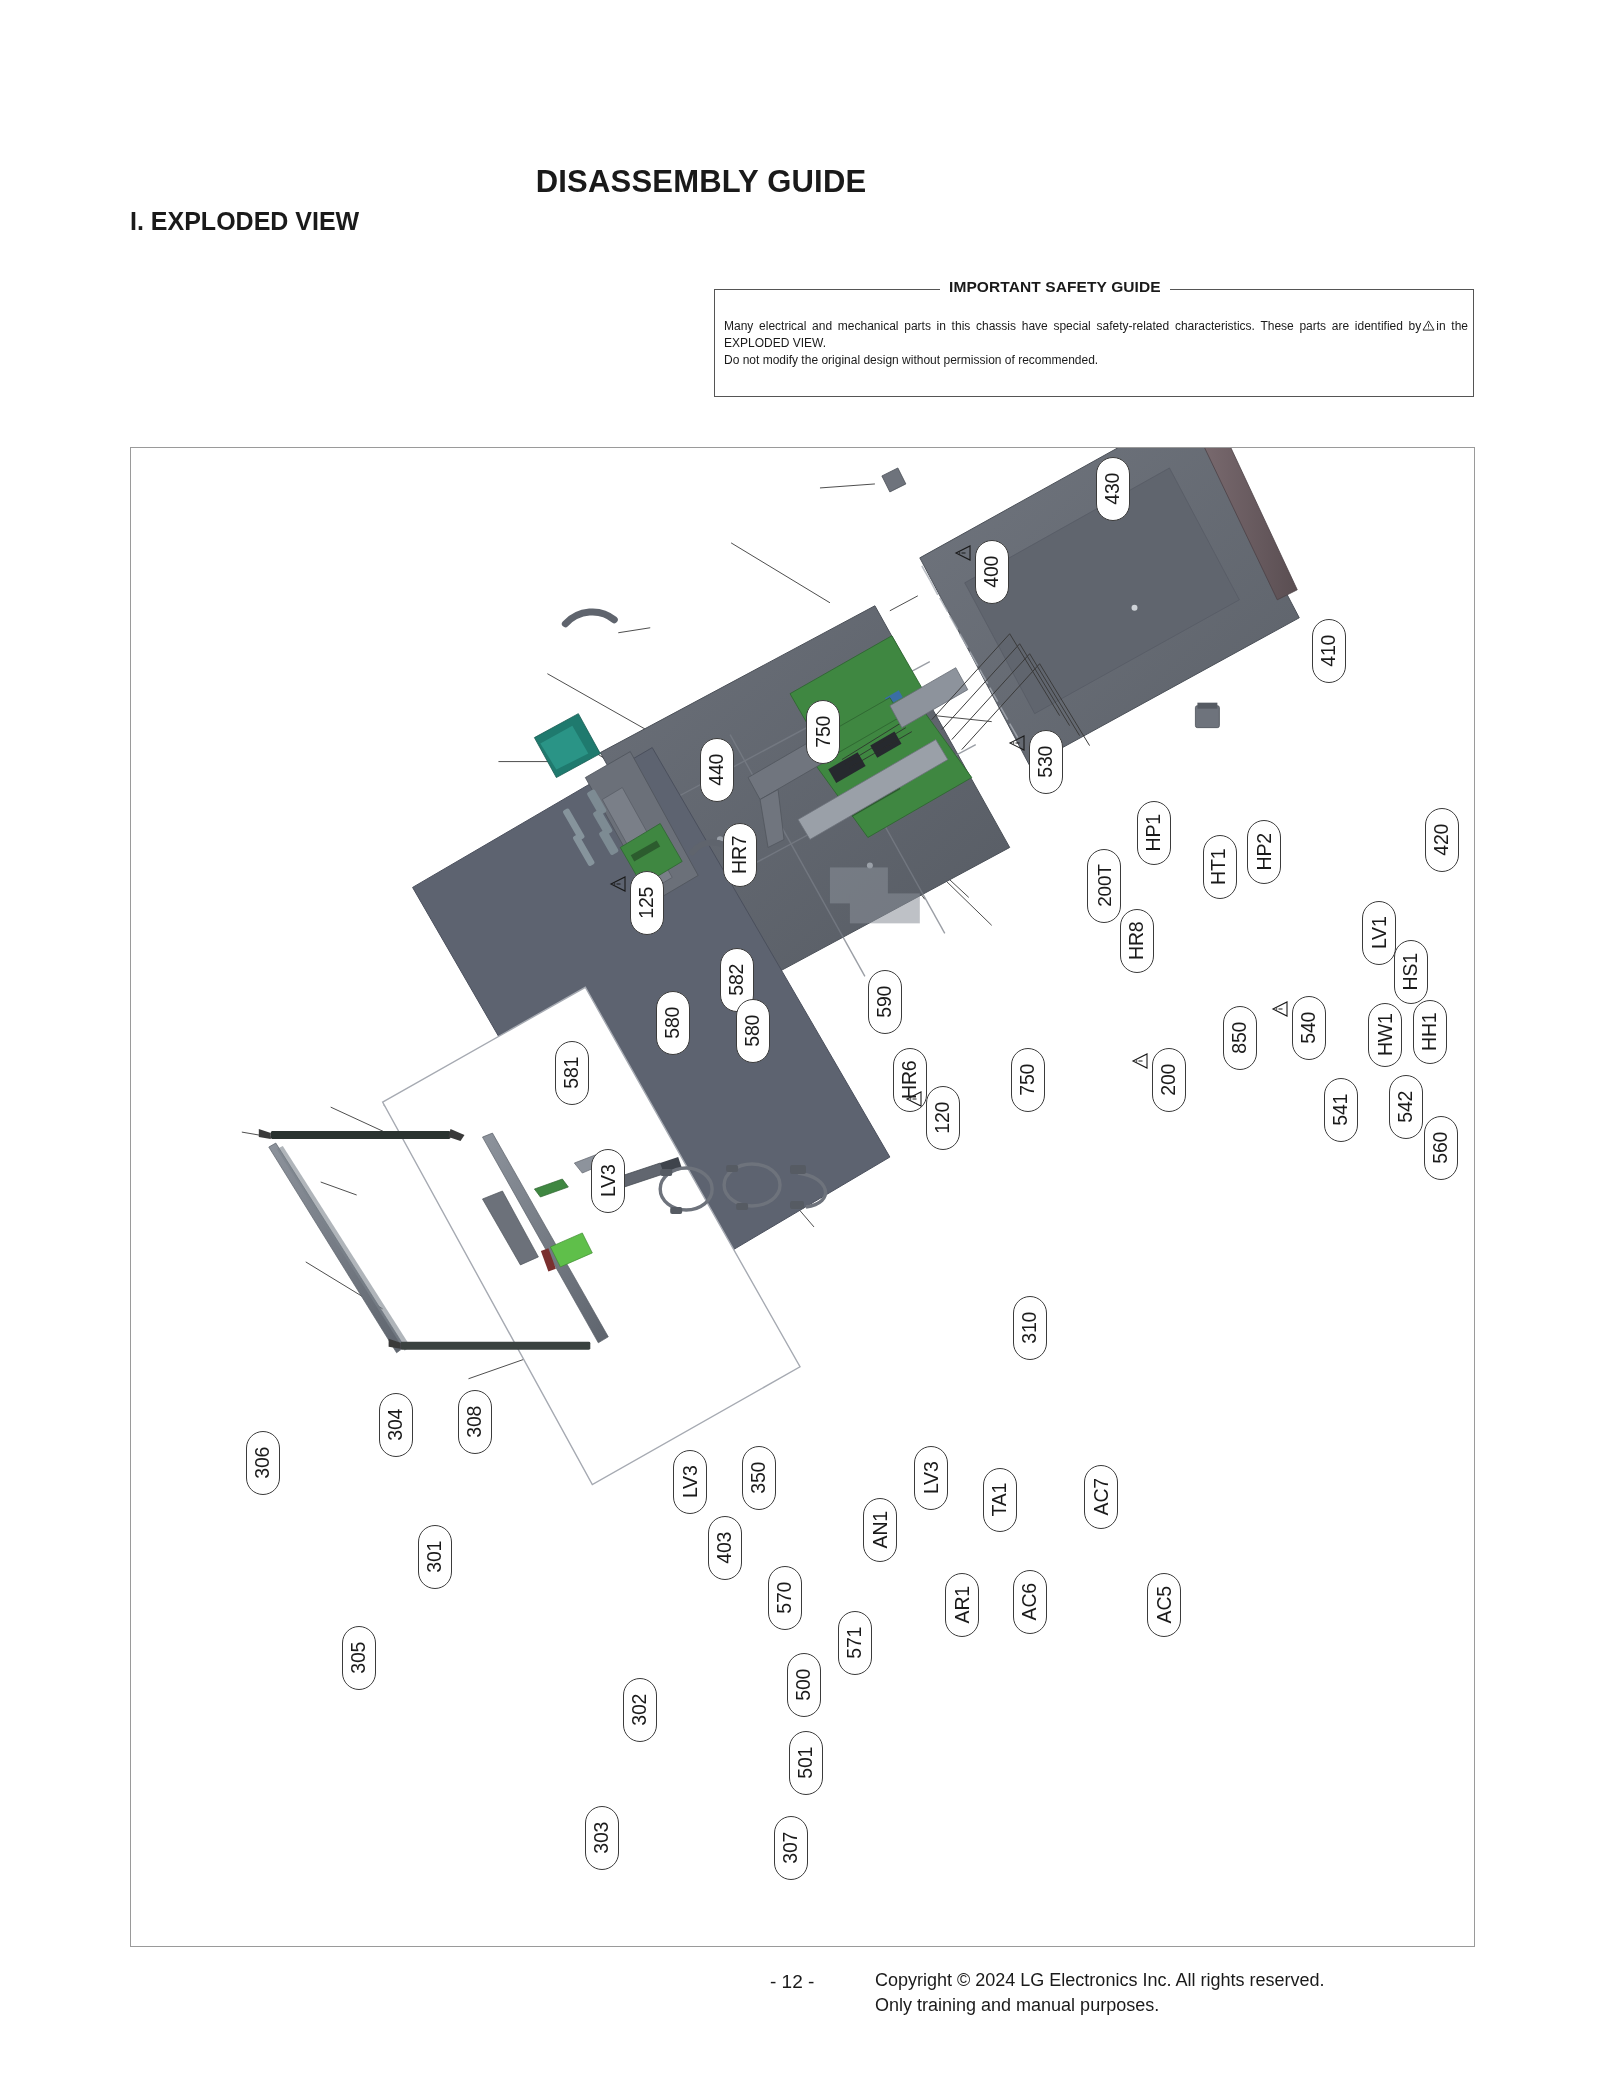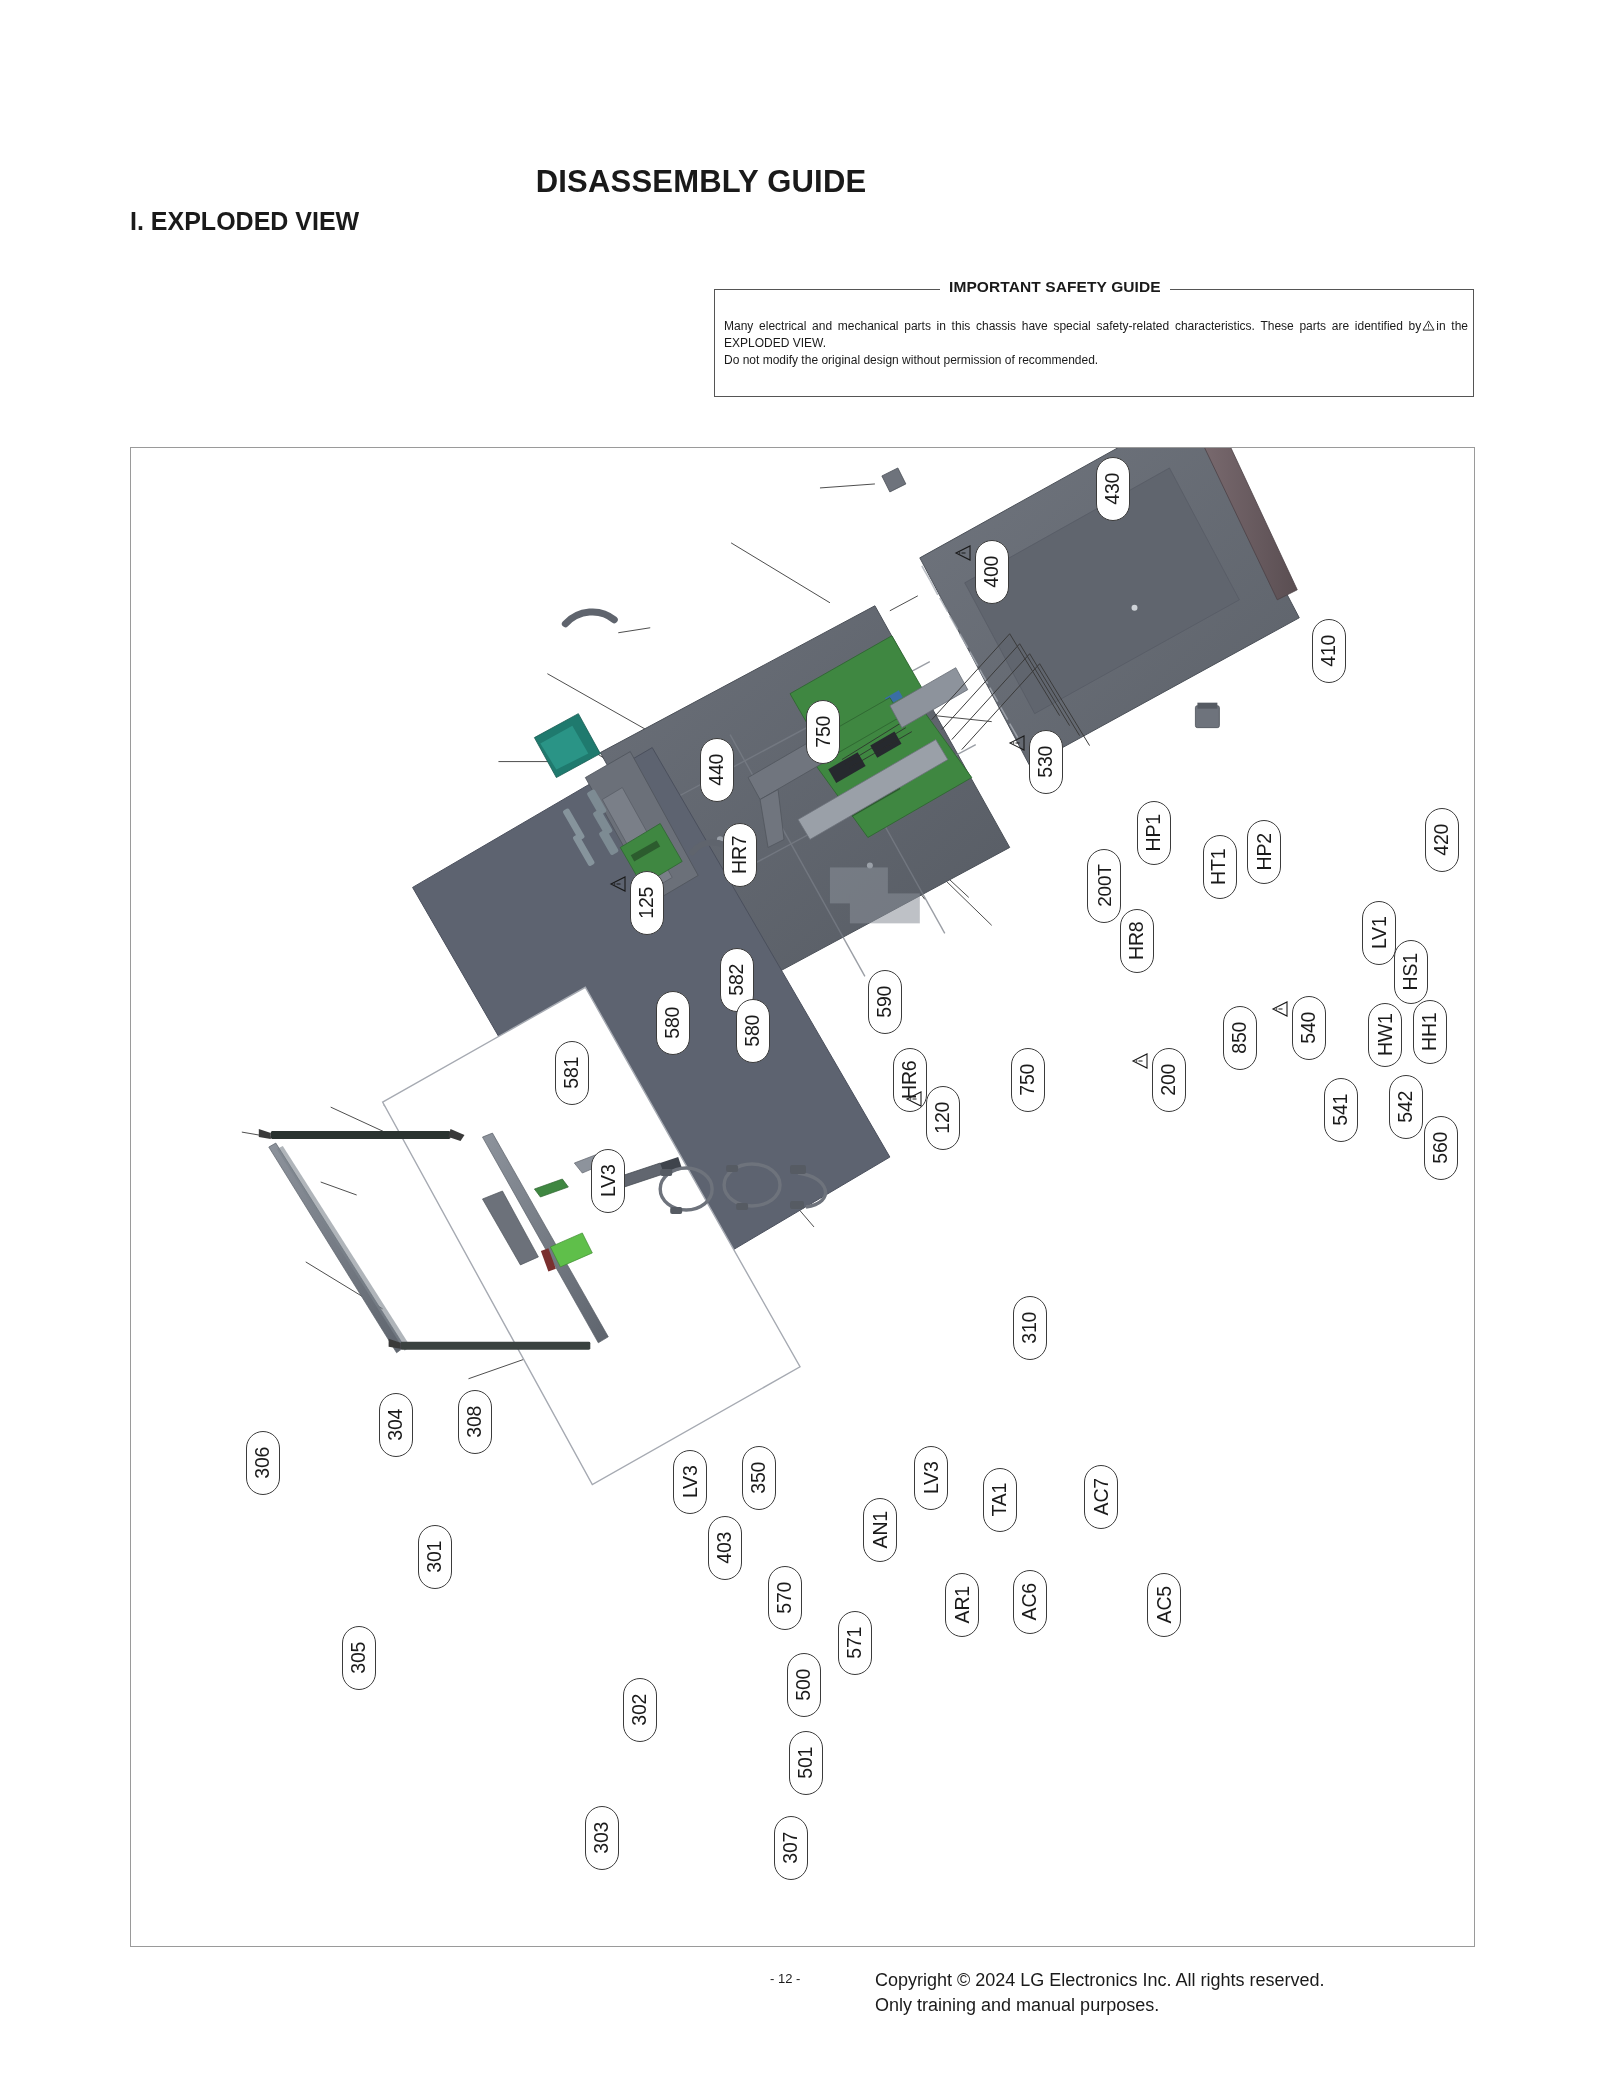--- a/index.html
+++ b/index.html
@@ -132,21 +132,21 @@
     width: 20px;
     height: 18px;
     z-index: 31;
   }
 
   
   .footer-page {
     position: absolute;
     left: 770px;
     top: 1971px;
-    font-size: 13px;
+    font-size: 19px;
   }
   .footer-copy {
     position: absolute;
     left: 875px;
     top: 1968px;
     font-size: 18px;
     line-height: 25px;
   }
   .footer-copy div { white-space: nowrap; }
 </style>

